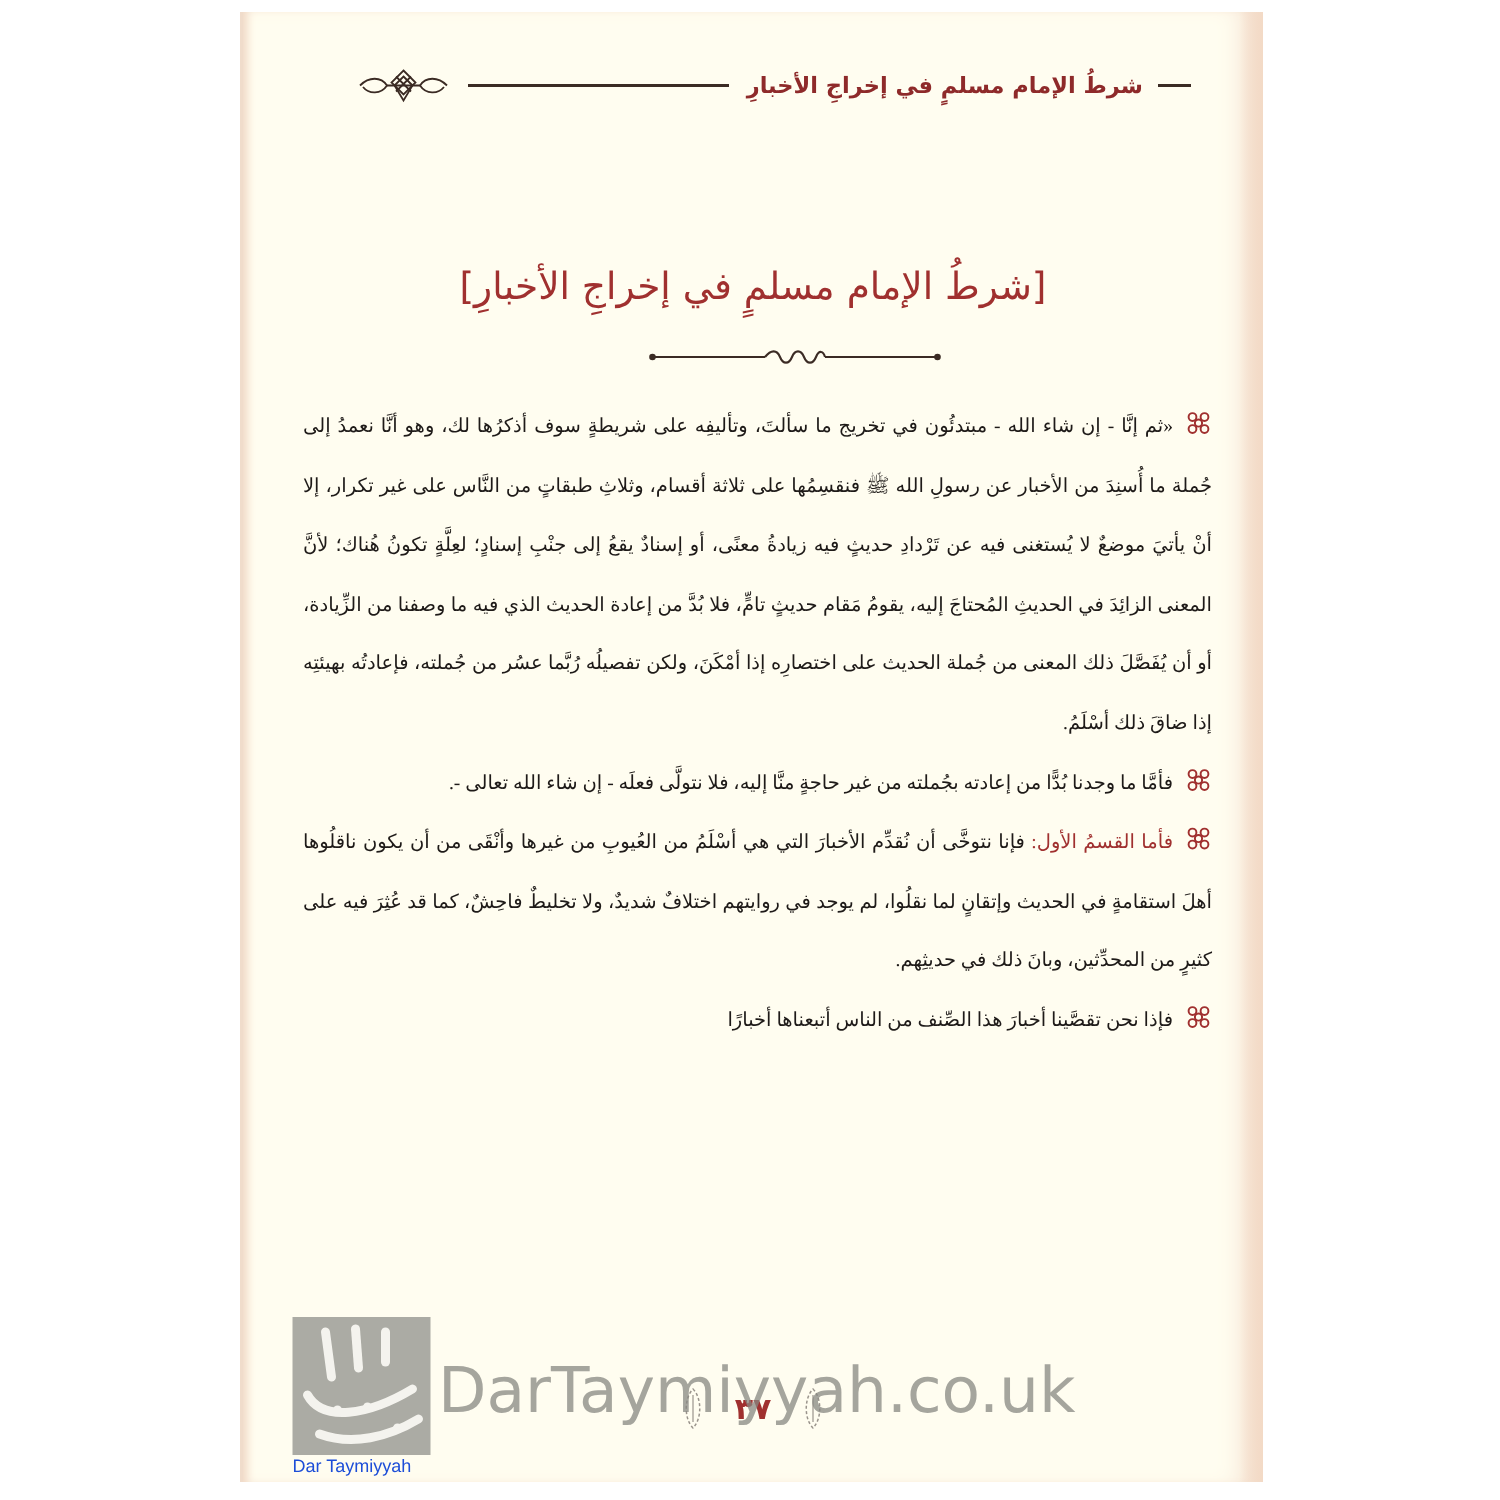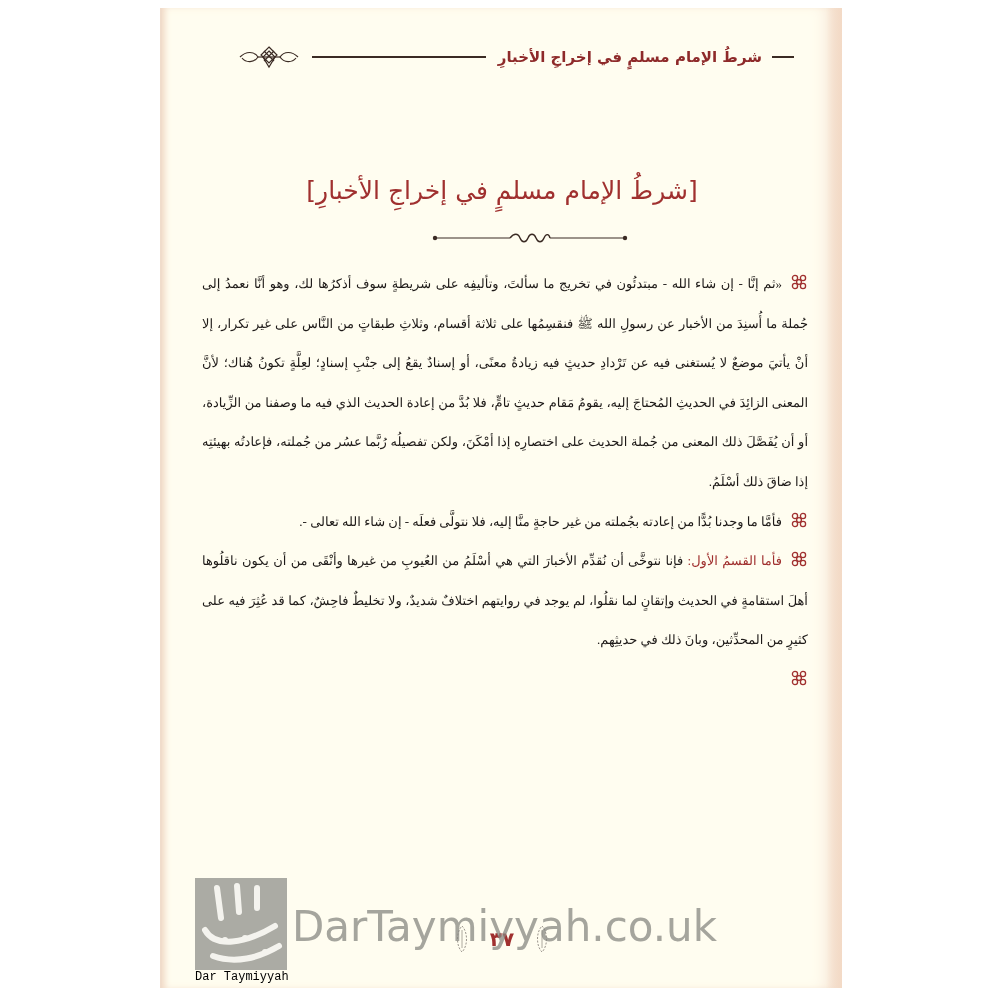--- a/index.html
+++ b/index.html
@@ -77,22 +77,22 @@
 
     
     .wm-logo {
       position: absolute; left: 195px; top: 878px;
       width: 92px; height: 92px;
       background: rgba(150,150,145,0.80);
     }
     .wm-logo svg { width: 100%; height: 100%; }
     .wm-logo-caption {
       position: absolute; left: 195px; top: 970px;
-      font-family: Liberation Mono, monospace;
-      font-size: 12px; color: #000000;
+      font-family: Liberation Sans, sans-serif;
+      font-size: 12px; color: #1d4ed8;
     }
     .wm-text {
       position: absolute; left: 292px; top: 892px;
       font-family: "DejaVu Sans", sans-serif;
       font-size: 42px; color: rgba(135,135,130,0.75);
       letter-spacing: 0px;
       white-space: nowrap;
       line-height: 70px;
     }
   </style>
@@ -164,21 +164,21 @@
     </p>
     <p class="para">
       <svg class="flower-icon" viewBox="0 0 18 18">
         <g fill="none" stroke="#a0302f" stroke-width="1.3">
           <circle cx="9" cy="9" r="2.4"></circle>
           <circle cx="5" cy="5" r="2.6"></circle>
             <circle cx="13" cy="5" r="2.6"></circle>
           <circle cx="5" cy="13" r="2.6"></circle>
             <circle cx="13" cy="13" r="2.6"></circle>
         </g>
-      </svg>
+      </svg><span>فإذا نحن تقصَّينا أخبارَ هذا الصِّنف من الناس أتبعناها أخبارًا</span>
     </p>
   </div>
 
   <div class="page-number-wrap">
     <svg class="pn-ornament" viewBox="0 0 16 30">
       <path d="M8 2 C14 8, 14 22, 8 28 C2 22, 2 8, 8 2 Z" fill="none" stroke="#9a948c" stroke-width="1" stroke-dasharray="2 1.5"></path>
       <path d="M8 6 L8 24" stroke="#9a948c" stroke-width="0.8"></path>
     </svg>
     <span class="page-number">٣٧</span>
     <svg class="pn-ornament" viewBox="0 0 16 30">

